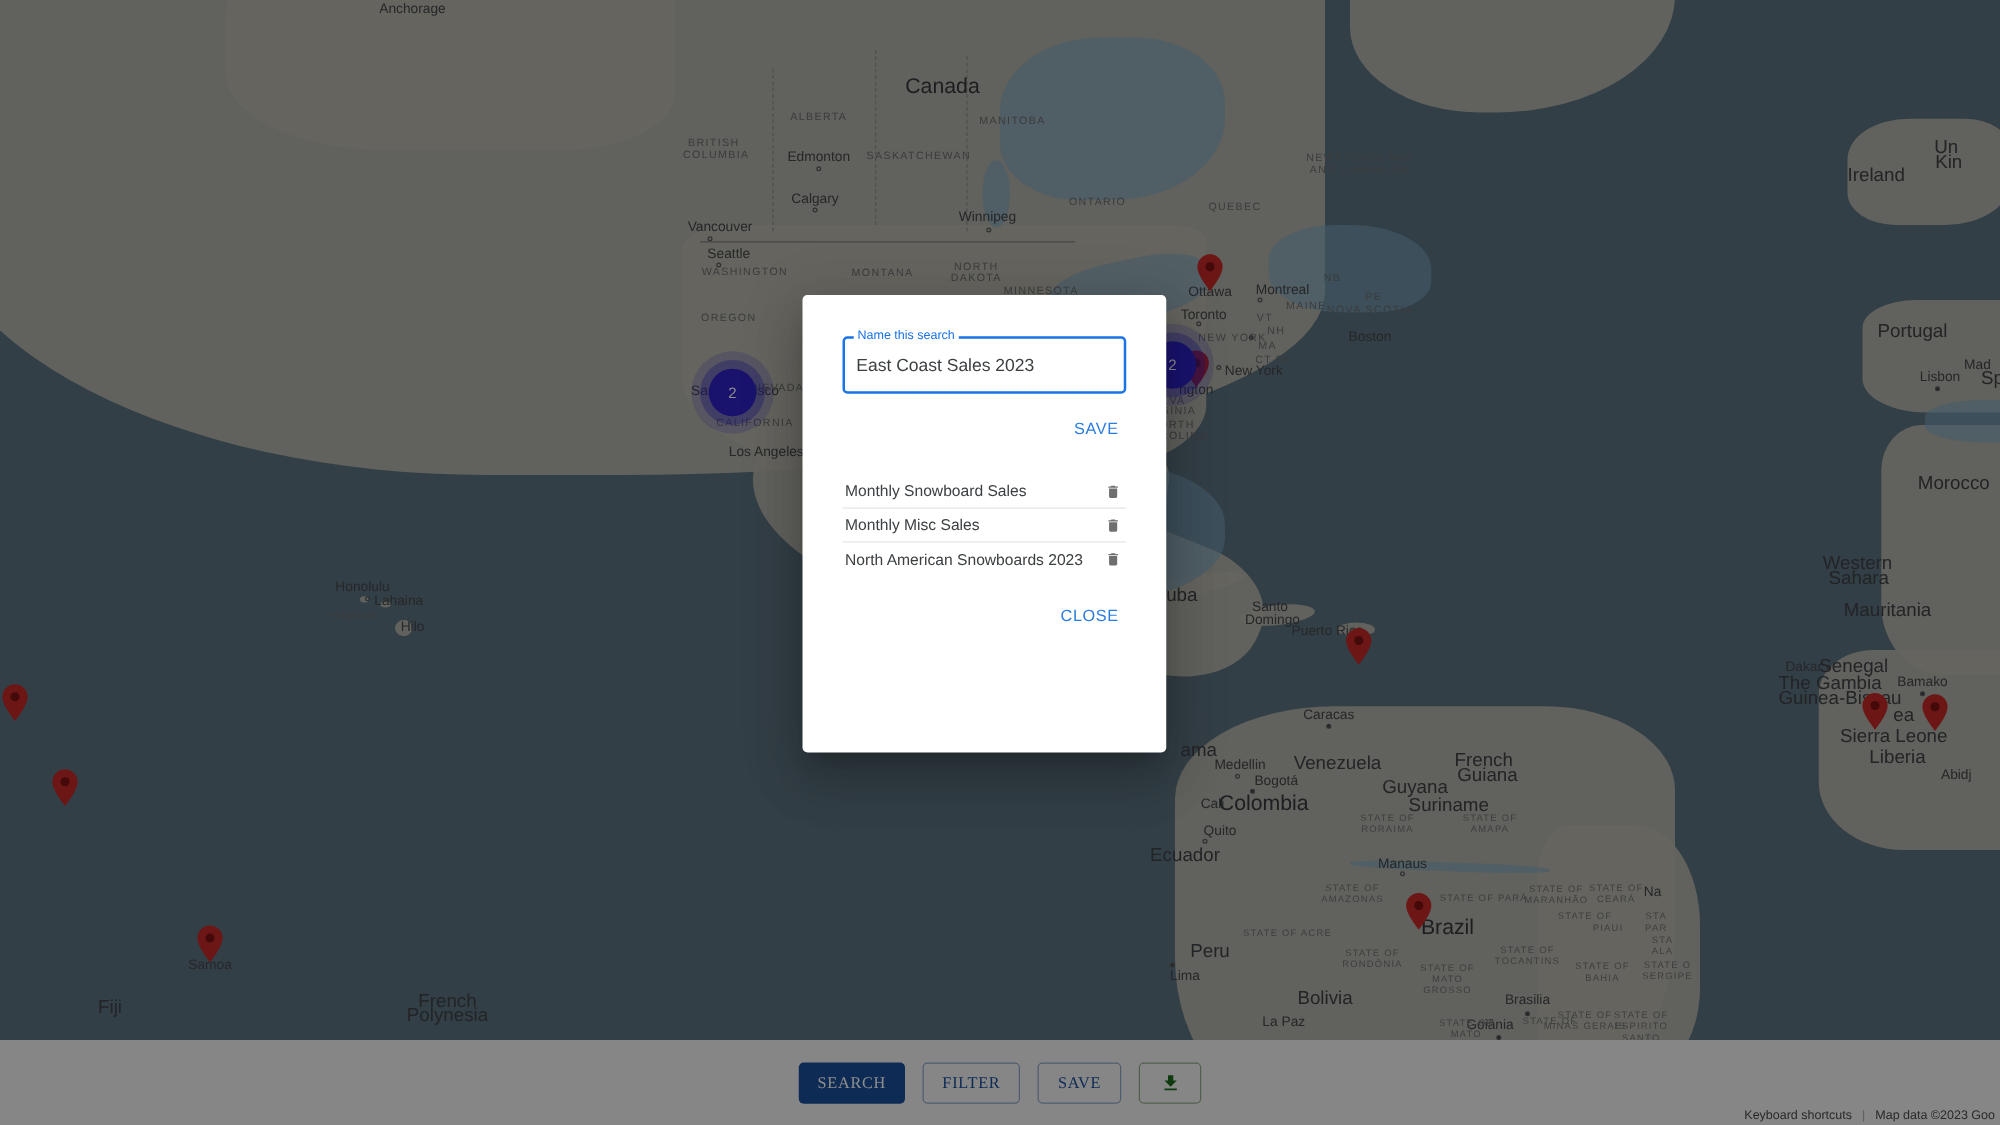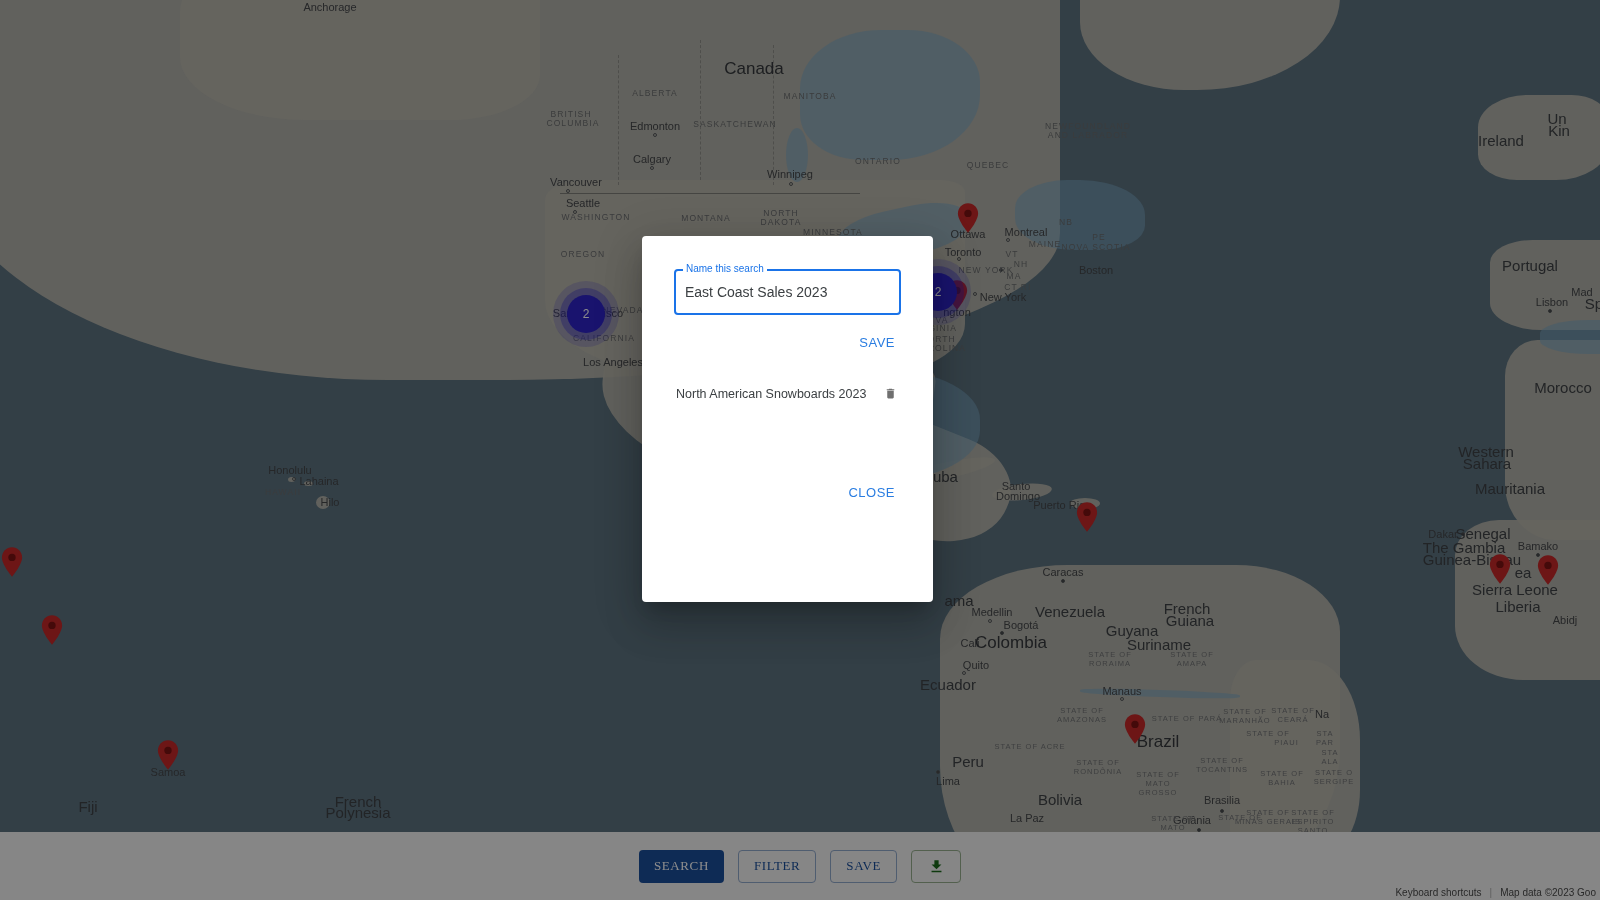--- a/index.html
+++ b/index.html
@@ -539,20 +539,36 @@
       <div class="field-outline"></div>
       <div class="field-notch">Name this search</div>
     </div>
 
     <div class="dlg-action-row" style="top:94px;">
       <button class="text-btn">SAVE</button>
     </div>
 
     <div id="saved-list">
         <div class="saved-row">
+          <span class="saved-name">Monthly Snowboard Sales</span>
+          <button class="trash-btn">
+            <svg viewBox="0 0 24 24" fill="#6f6f6f" aria-hidden="true">
+              <path d="M6 19c0 1.1.9 2 2 2h8c1.1 0 2-.9 2-2V7H6v12zM19 4h-3.5l-1-1h-5l-1 1H5v2h14V4z"></path>
+            </svg>
+          </button>
+        </div>
+        <div class="saved-row">
+          <span class="saved-name">Monthly Misc Sales</span>
+          <button class="trash-btn">
+            <svg viewBox="0 0 24 24" fill="#6f6f6f" aria-hidden="true">
+              <path d="M6 19c0 1.1.9 2 2 2h8c1.1 0 2-.9 2-2V7H6v12zM19 4h-3.5l-1-1h-5l-1 1H5v2h14V4z"></path>
+            </svg>
+          </button>
+        </div>
+        <div class="saved-row">
           <span class="saved-name">North American Snowboards 2023</span>
           <button class="trash-btn">
             <svg viewBox="0 0 24 24" fill="#6f6f6f" aria-hidden="true">
               <path d="M6 19c0 1.1.9 2 2 2h8c1.1 0 2-.9 2-2V7H6v12zM19 4h-3.5l-1-1h-5l-1 1H5v2h14V4z"></path>
             </svg>
           </button>
         </div>
       </div>
 
     <div class="dlg-action-row" style="top:244px;">

